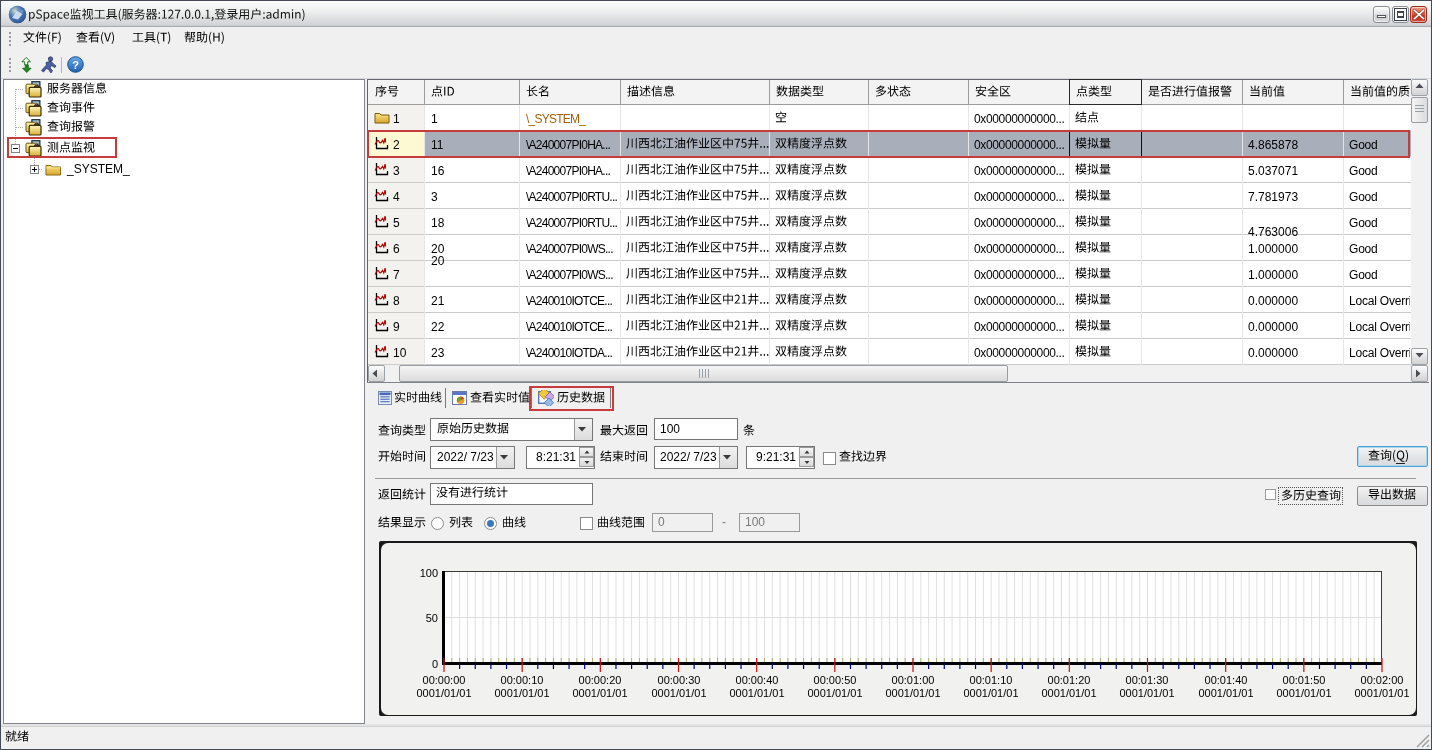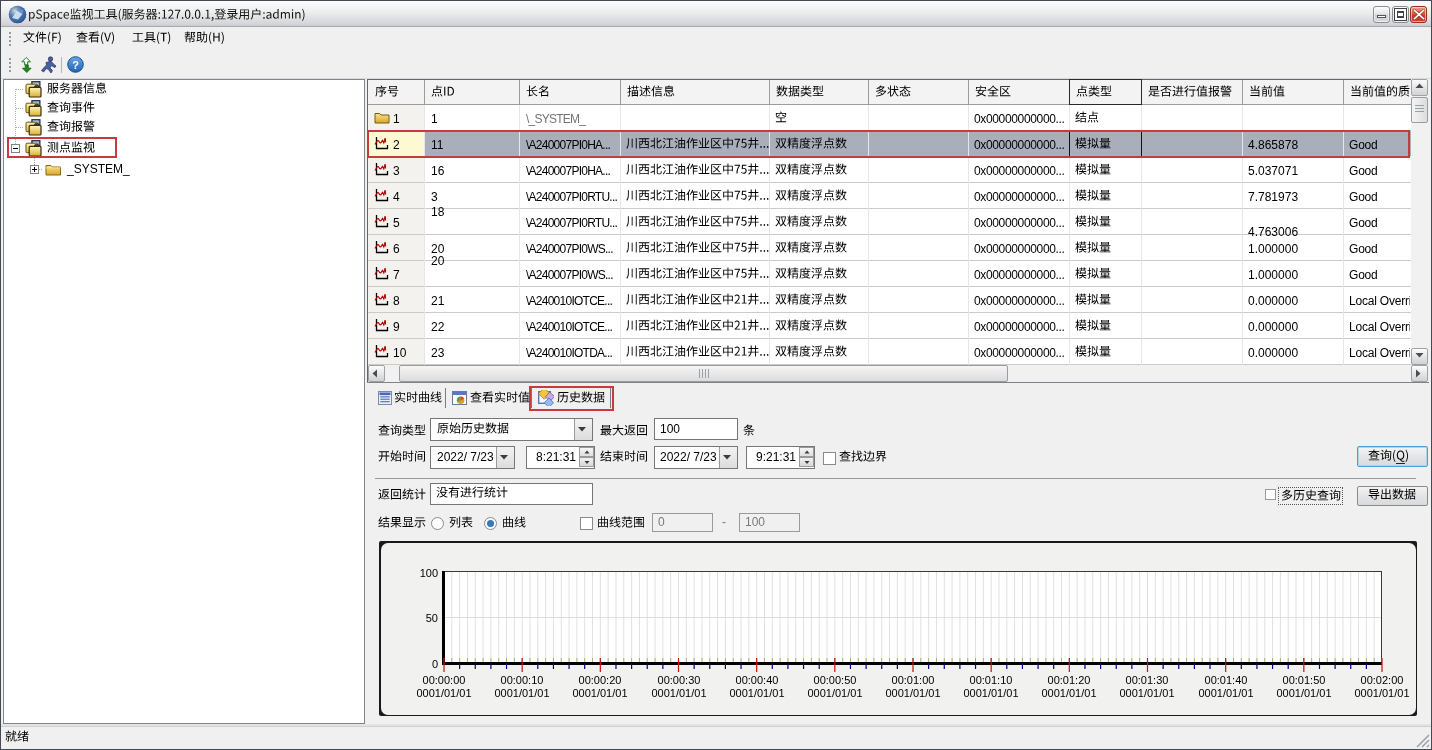--- a/index.html
+++ b/index.html
@@ -252,21 +252,21 @@
     <div style="position:absolute;left:1140px;top:104px;width:1px;height:260px;background:#e6e6e6"></div>
     <div style="position:absolute;left:1241px;top:104px;width:1px;height:260px;background:#e6e6e6"></div>
     <div style="position:absolute;left:1342px;top:104px;width:1px;height:260px;background:#e6e6e6"></div>
     <div style="position:absolute;left:1410px;top:78px;width:1px;height:286px;background:#9c9c9c"></div>
     <svg style="position:absolute;left:373px;top:110px" width="16" height="14">
 <path d="M1 2.5 L1 12 L15 12 L15 4 L7 4 L5.8 2.5 Z" fill="url(#fol)" stroke="#7a5c10" stroke-width="1"></path>
     </svg>
     <span class="lt" style="left:392px;top:111px">1</span>
     <span class="lt" style="left:430px;top:111px">1</span>
     <div style="position:absolute;left:525px;top:111px;width:91px;height:17px;overflow:hidden">
-      <span class="lt" style="left:0;top:0;letter-spacing:-0.75px;color:#737373">\_SYSTEM_</span>
+      <span class="lt" style="left:0;top:0;letter-spacing:-0.75px;color:#a16207">\_SYSTEM_</span>
     </div>
     <svg class="ct" style="left:774px;top:111px" width="14" height="15" fill="#000">
       <use href="#t21"></use>
     </svg>
     <div style="position:absolute;left:973px;top:111px;width:92px;height:17px;overflow:hidden">
       <span class="lt" style="left:0;top:0;letter-spacing:-0.35px;color:#000">0x00000000000...</span>
     </div>
     <svg class="ct" style="left:1074px;top:111px" width="26" height="15" fill="#000">
       <use href="#t22"></use>
     </svg>
@@ -347,21 +347,21 @@
     <span class="lt" style="left:1247px;top:189px">7.781973</span>
     <div style="position:absolute;left:1348px;top:189px;width:61px;height:17px;overflow:hidden">
       <span class="lt" style="left:0;top:0;letter-spacing:-0.2px;color:#000">Good</span>
     </div>
     <svg style="position:absolute;left:373px;top:213px" width="16" height="15" fill="none">
 <path d="M2.5 1 L2.5 12.5 L13.5 12.5 L13.5 9" stroke="#000" stroke-width="1.3"></path>
 <path d="M1 8.5 L2.8 5.5 Q4 3.5 5 5.5 Q6 7.8 7.3 6.2 L8.6 4.4 L9.8 6.8 L11.2 2.2" stroke="#b40000" stroke-width="1.2"></path>
 <path d="M11.2 2.5 L11.5 6.5" stroke="#b40000" stroke-width="1.2"></path>
 </svg>
     <span class="lt" style="left:392px;top:215px">5</span>
-    <span class="lt" style="left:430px;top:204px">18</span>
+    <span class="lt" style="left:430px;top:215px">18</span>
     <div style="position:absolute;left:525px;top:215px;width:91px;height:17px;overflow:hidden">
       <span class="lt" style="left:0;top:0;letter-spacing:-0.75px;color:#000">\A240007PI0RTU...</span>
     </div>
     <svg class="ct" style="left:625px;top:215px" width="145" height="15" fill="#000">
       <use href="#t23"></use>
     </svg>
     <svg class="ct" style="left:774px;top:215px" width="74" height="15" fill="#000">
       <use href="#t24"></use>
     </svg>
     <div style="position:absolute;left:973px;top:215px;width:92px;height:17px;overflow:hidden">

